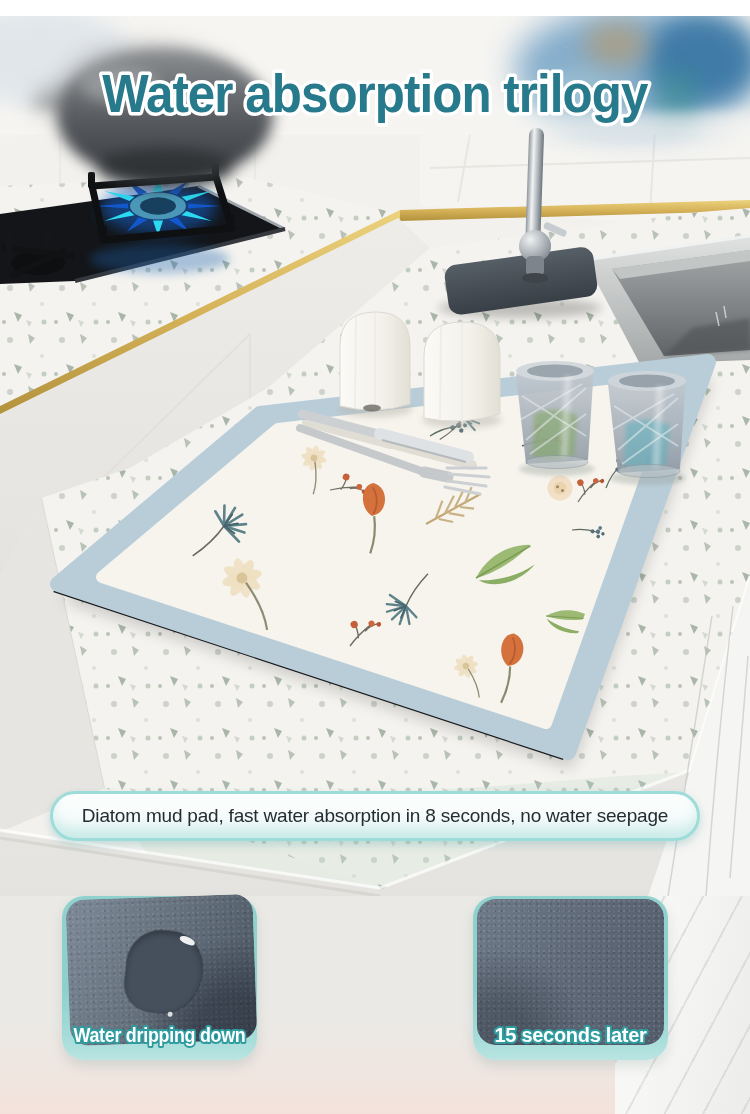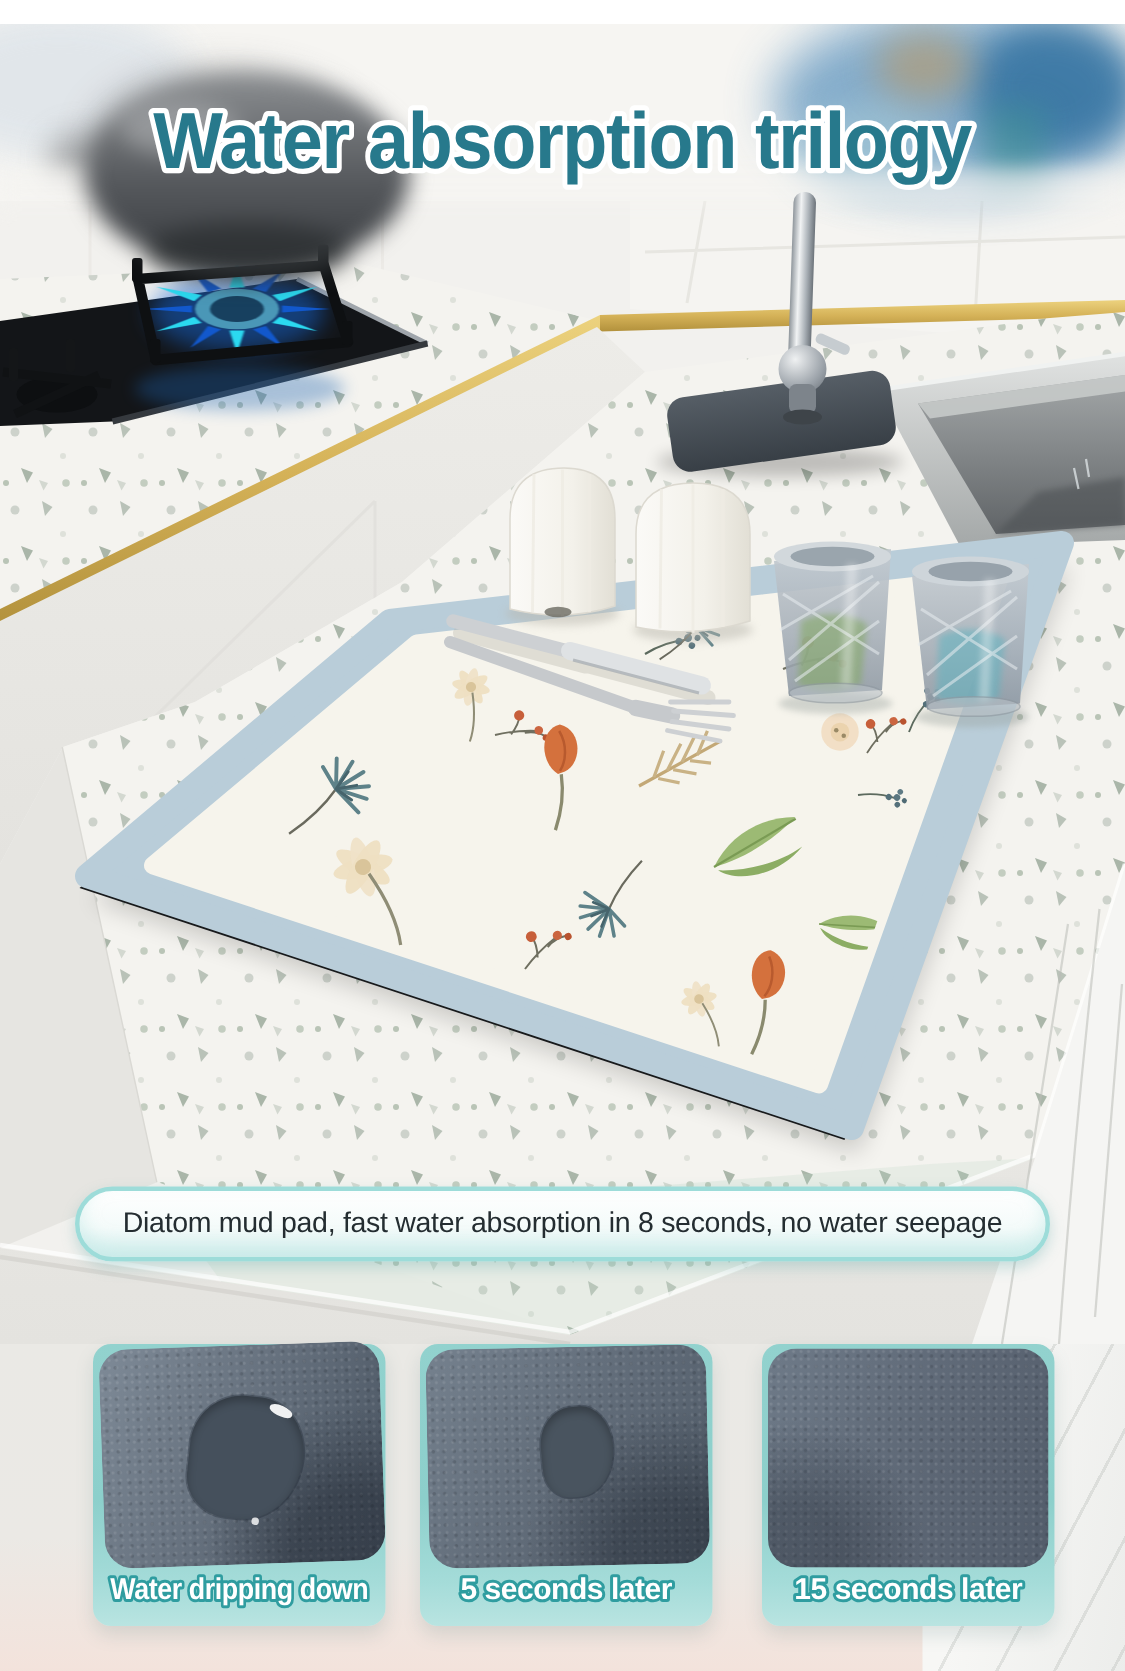--- a/index.html
+++ b/index.html
@@ -24,21 +24,21 @@
 
   
   #bottom-bg{position:absolute;left:0;top:880px;width:750px;height:234px;
     background:linear-gradient(180deg,#eae9e5 0%,#ebe9e5 55%,#f3e3dc 92%,#f2ded6 100%);}
   #bottom-marble{position:absolute;right:0;top:0;width:135px;height:234px;
     background:
       repeating-linear-gradient(-62deg, rgba(150,156,150,0) 0 14px, rgba(150,156,150,.22) 14px 16px, rgba(150,156,150,0) 16px 34px),
       linear-gradient(100deg,#f7f7f5 30%,#ecedeb 100%);}
 
   
-  .card{position:absolute;top:880px;width:195px;height:188px;border-radius:12px;
+  .card{position:absolute;top:880px;width:195px;height:164px;border-radius:22px;
     background:linear-gradient(180deg,#92d2ce 0%,#8ccfcb 55%,#a5dcd9 85%,#b9e4e1 100%);
     box-shadow:0 6px 12px rgba(90,130,130,.18);}
   .card-photo{position:absolute;left:4px;top:3px;width:187px;height:146px;border-radius:19px;
     background:
       radial-gradient(circle at 88% 96%, rgba(18,24,34,.38) 0 18%, rgba(18,24,34,0) 45%),
       radial-gradient(circle at 2px 2px, rgba(255,255,255,.10) .7px, rgba(255,255,255,0) 1.3px),
       radial-gradient(circle at 4px 5px, rgba(10,14,20,.16) .8px, rgba(10,14,20,0) 1.5px),
       linear-gradient(118deg,#7e8a97 0%,#67727f 45%,#55606d 75%,#4c5663 100%);
     background-size:auto,5px 5px,7px 7px,auto;overflow:hidden;}
   .p2{background:
@@ -399,29 +399,21 @@
       <div class="water-spot spot-1">
         <div class="spot-highlight"></div>
         <div class="spot-drop"></div>
       </div>
     </div>
     <svg class="card-label">
       <text x="50%" y="22" text-anchor="middle" textLength="172" lengthAdjust="spacingAndGlyphs" fill="#ffffff" stroke="#2f9da0" stroke-width="4" paint-order="stroke" stroke-linejoin="round">Water dripping down</text>
     </svg>
   </div>
 
-  <div class="card" style="left:280px">
-    <div class="card-photo p2 rot2">
-      <div class="water-spot spot-2"></div>
-    </div>
-    <svg class="card-label">
-      <text x="50%" y="22" text-anchor="middle" fill="#ffffff" stroke="#2f9da0" stroke-width="4" paint-order="stroke" stroke-linejoin="round">5 seconds later</text>
-    </svg>
-  </div>
-
-  <div class="card" style="left:508px">
+
+  <div class="card" style="left:473px">
     <div class="card-photo p3"></div>
     <svg class="card-label">
       <text x="50%" y="22" text-anchor="middle" fill="#ffffff" stroke="#2f9da0" stroke-width="4" paint-order="stroke" stroke-linejoin="round">15 seconds later</text>
     </svg>
   </div>
 
 </div>
 
 </body></html>

